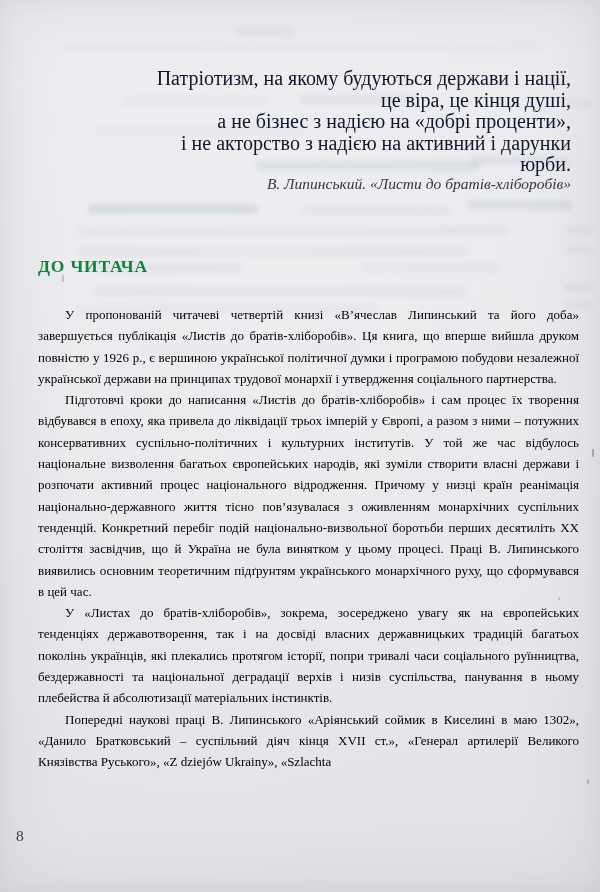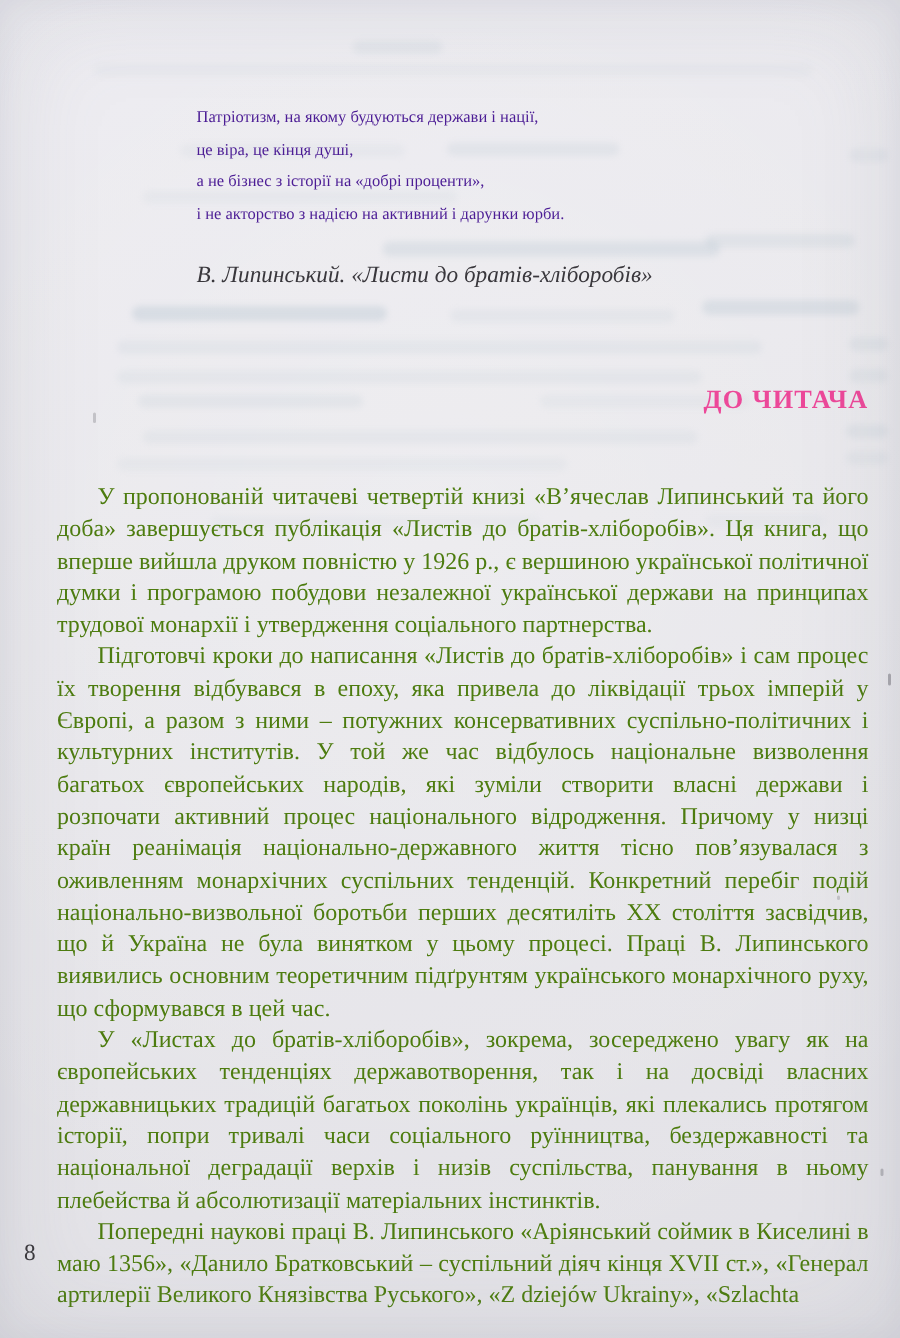--- a/index.html
+++ b/index.html
@@ -21,34 +21,34 @@
   }
   
   .ghost{
     position:absolute;display:block;height:9px;border-radius:5px;
     background:#aebfca;filter:blur(2.2px);
   }
   .ghost.bold{height:10px;background:#9db3c2;}
   .speck{position:absolute;display:block;background:#5d5c63;border-radius:1px;}
   .epigraph{
     position:absolute;top:68px;right:29px;width:440px;
-    font-size:11px;line-height:21.6px;color:#4c1d95;
+    text-align:right;font-size:20px;line-height:21.6px;color:#0f172a;
   }
   .attribution{
     position:absolute;top:175px;right:29px;width:440px;
-    text-align:left;font-style:italic;font-size:15.5px;color:#39373c;
+    text-align:right;font-style:italic;font-size:15.5px;color:#39373c;
   }
   .heading{
     position:absolute;top:256px;left:38px;width:541px;margin:0;
-    text-align:right;font-size:17.5px;font-weight:bold;
-    letter-spacing:0.8px;color:#ec4899;
+    text-align:left;font-size:17.5px;font-weight:bold;
+    letter-spacing:0.8px;color:#15803d;
   }
   .body-text{
-    position:absolute;top:321px;left:38px;width:541px;
-    font-size:16px;line-height:21.3px;text-align:justify;color:#4d7c0f;
+    position:absolute;top:304px;left:38px;width:541px;
+    font-size:13px;line-height:21.3px;text-align:justify;color:#000000;
   }
   .body-text p{margin:0;text-indent:27px;}
   .page-number{
     position:absolute;left:16px;top:827px;font-size:15.5px;color:#3a383c;
   }
 </style>
 </head>
 <body>
 
 <div class="page">
@@ -83,33 +83,33 @@
   
   <i class="speck" style="left:592px;top:449px;width:2px;height:8px;opacity:.45"></i>
   <i class="speck" style="left:62px;top:275px;width:2px;height:7px;opacity:.28"></i>
   <i class="speck" style="left:587px;top:779px;width:2px;height:5px;opacity:.35"></i>
   <i class="speck" style="left:558px;top:597px;width:2px;height:3px;opacity:.25"></i>
 
   
   <div class="epigraph">
     <div>Патріотизм, на якому будуються держави і нації,</div>
     <div>це віра, це кінця душі,</div>
-    <div>а не бізнес з історії на «добрі проценти»,</div>
+    <div>а не бізнес з надією на «добрі проценти»,</div>
     <div>і не акторство з надією на активний і дарунки юрби.</div>
   </div>
 
   <div class="attribution">В. Липинський. «Листи до братів-хліборобів»</div>
 
   
   <h1 class="heading">ДО ЧИТАЧА</h1>
 
   
   <div class="body-text">
     <p>У пропонованій читачеві четвертій книзі «В’ячеслав Липинський та його доба» завершується публікація «Листів до братів-хліборобів». Ця книга, що вперше вийшла друком повністю у 1926 р., є вершиною української політичної думки і програмою побудови незалежної української держави на принципах трудової монархії і утвердження соціального партнерства.</p>
     <p>Підготовчі кроки до написання «Листів до братів-хліборобів» і сам процес їх творення відбувався в епоху, яка привела до ліквідації трьох імперій у Європі, а разом з ними – потужних консервативних суспільно-політичних і культурних інститутів. У той же час відбулось національне визволення багатьох європейських народів, які зуміли створити власні держави і розпочати активний процес національного відродження. Причому у низці країн реанімація національно-державного життя тісно пов’язувалася з оживленням монархічних суспільних тенденцій. Конкретний перебіг подій національно-визвольної боротьби перших десятиліть ХХ століття засвідчив, що й Україна не була винятком у цьому процесі. Праці В. Липинського виявились основним теоретичним підґрунтям українського монархічного руху, що сформувався в цей час.</p>
     <p>У «Листах до братів-хліборобів», зокрема, зосереджено увагу як на європейських тенденціях державотворення, так і на досвіді власних державницьких традицій багатьох поколінь українців, які плекались протягом історії, попри тривалі часи соціального руїнництва, бездержавності та національної деградації верхів і низів суспільства, панування в ньому плебейства й абсолютизації матеріальних інстинктів.</p>
-    <p>Попередні наукові праці В. Липинського «Аріянський соймик в Киселині в маю 1356», «Данило Братковський – суспільний діяч кінця XVII ст.», «Генерал артилерії Великого Князівства Руського», «Z dziejów Ukrainy», «Szlachta</p>
+    <p>Попередні наукові праці В. Липинського «Аріянський соймик в Киселині в маю 1302», «Данило Братковський – суспільний діяч кінця XVII ст.», «Генерал артилерії Великого Князівства Руського», «Z dziejów Ukrainy», «Szlachta</p>
   </div>
 
   
   <div class="page-number">8</div>
 
 </div>
 
 </body></html>

